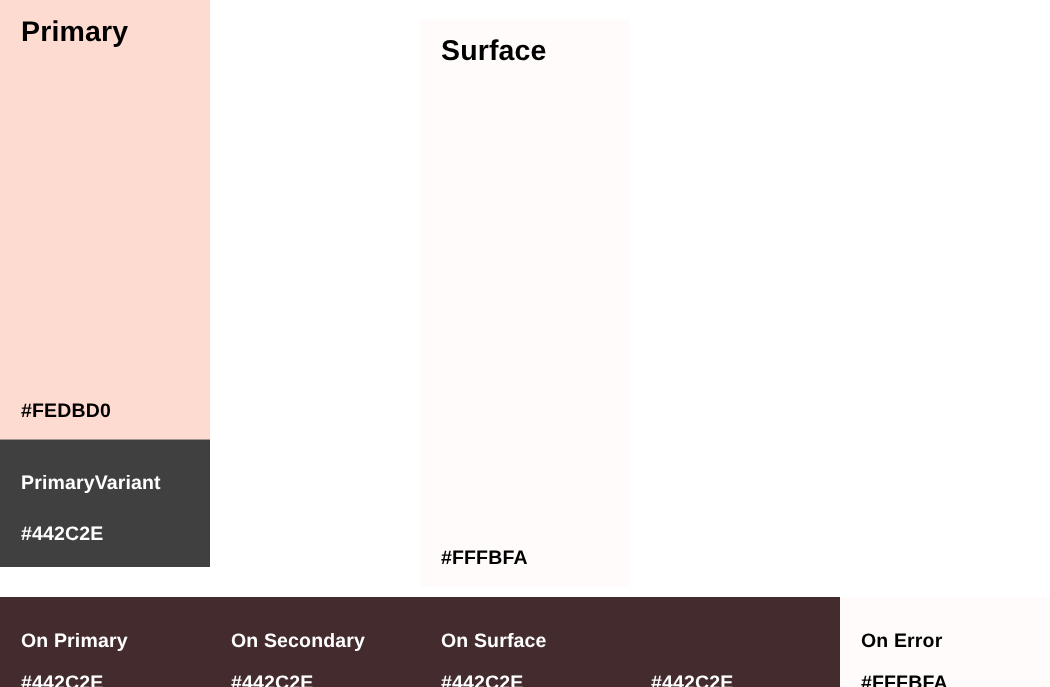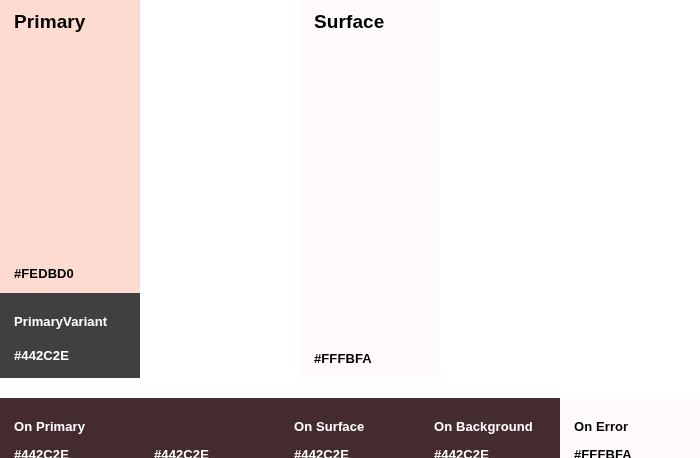--- a/index.html
+++ b/index.html
@@ -117,31 +117,31 @@
     </div>
     <div class="block variant" style="left: 0px; top: 293px; height: 85px; background: #404040; color: rgb(255, 255, 255);">
       <div class="variant-name">PrimaryVariant</div>
       <div class="variant-hex">#442C2E</div>
     </div>
     <div class="block oncell" style="left: 0px; background: rgb(68, 44, 46); color: rgb(255, 255, 255);">
       <div class="on-name">On Primary</div>
       <div class="on-hex">#442C2E</div>
     </div>
     <div class="block oncell" style="left: 140px; background: rgb(68, 44, 46); color: rgb(255, 255, 255);">
+      <div class="on-name">On Secondary</div>
       <div class="on-hex">#442C2E</div>
     </div>
-    <div class="block swatch" style="left: 280px; top: 0px; height: 378px; background: rgb(255, 251, 250); color: rgb(0, 0, 0); margin-left: 20px;">
+    <div class="block swatch" style="left: 280px; top: 13px; height: 378px; background: rgb(255, 251, 250); color: rgb(0, 0, 0);">
       <div class="swatch-name">Surface</div>
       <div class="swatch-hex">#FFFBFA</div>
     </div>
     <div class="block oncell" style="left: 280px; background: rgb(68, 44, 46); color: rgb(255, 255, 255);">
       <div class="on-name">On Surface</div>
       <div class="on-hex">#442C2E</div>
     </div>
     <div class="block oncell" style="left: 420px; background: rgb(68, 44, 46); color: rgb(255, 255, 255);">
-      <div class="on-name">On Background</div>
       <div class="on-hex">#442C2E</div>
     </div>
     <div class="block oncell" style="left: 560px; background: rgb(255, 251, 250); color: rgb(0, 0, 0);">
       <div class="on-name">On Error</div>
       <div class="on-hex">#FFFBFA</div>
     </div>
   </div>
 
 </body></html>

